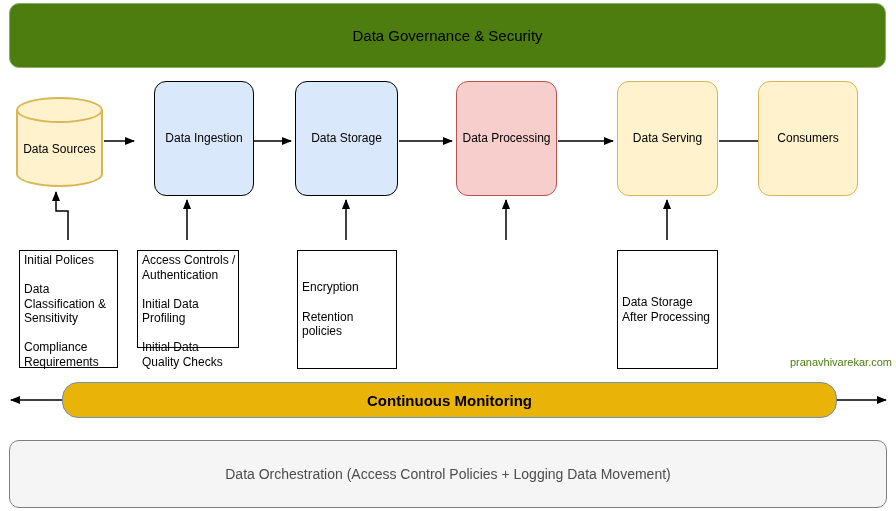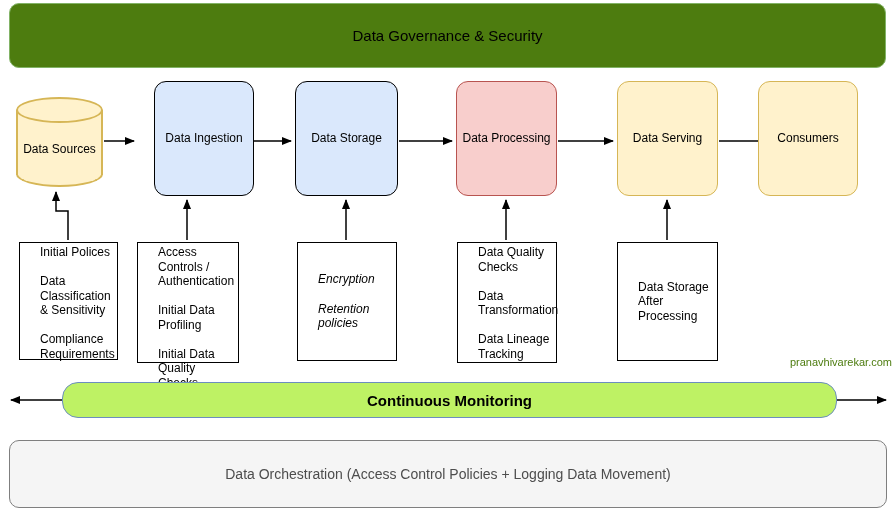--- a/index.html
+++ b/index.html
@@ -7,43 +7,43 @@
     position:relative;width:896px;height:511px;background:#ffffff;
     font-family:"Liberation Sans","DejaVu Sans",sans-serif;color:#000;
     overflow:hidden;
   }
   .stage *{box-sizing:border-box;}
   svg.wires{position:absolute;left:0;top:0;width:896px;height:511px;pointer-events:none;}
 
   
   .banner{position:absolute;display:flex;align-items:center;justify-content:center;text-align:center;}
   .banner-governance{left:9px;top:3px;width:877px;height:65px;background:#4d7c0f;border:1px solid #82b366;border-radius:10px;font-size:15px;}
-  .banner-monitoring{left:62px;top:382px;width:775px;height:36px;background:#bef264;border:1px solid #6c8ebf;border-radius:16px;font-size:15px;font-weight:bold;}
+  .banner-monitoring{left:62px;top:382px;width:775px;height:36px;background:#eab308;border:1px solid #6c8ebf;border-radius:16px;font-size:15px;font-weight:bold;}
   .banner-orchestration{left:9px;top:440px;width:878px;height:68px;background:#f5f5f5;border:1px solid #7f7f7f;border-radius:10px;font-size:14px;color:#4d4d4d;}
 
   
   .node{position:absolute;top:81px;height:115px;display:flex;align-items:center;justify-content:center;text-align:center;border-radius:12px;font-size:12px;line-height:1.2;padding:2px;}
   .node-ingestion{left:138px;width:100px;background:#dae8fc;border:1px solid #000000;margin-left:16px;}
   .node-storage{left:295px;width:103px;background:#dae8fc;border:1px solid #000000;}
   .node-processing{left:456px;width:101px;background:#f8cecc;border:1px solid #b85450;}
   .node-serving{left:617px;width:101px;background:#fff2cc;border:1px solid #d6b656;}
   .node-consumers{left:758px;width:100px;background:#fff2cc;border:1px solid #d6b656;}
 
   
   .cylinder{position:absolute;left:16px;top:97px;width:87px;height:90px;}
   .cyl-top{position:absolute;left:0;right:0;top:0;height:26px;background:#fff2cc;border:2px solid #d6b656;border-radius:50%;z-index:2;}
   .cyl-body{position:absolute;left:0;right:0;top:13px;bottom:0;background:#fff2cc;border:2px solid #d6b656;border-top:none;border-radius:0 0 44px 44px/0 0 13px 13px;z-index:1;}
   .cyl-label{position:absolute;left:0;right:0;top:13px;bottom:0;z-index:3;display:flex;align-items:center;justify-content:center;font-size:12px;text-align:center;}
 
   
-  .detail{position:absolute;top:242px;height:120px;background:#ffffff;border:1px solid #000000;font-size:12px;line-height:1.21;white-space:pre-line;padding:2px 0 2px 20px;overflow:visible;}
+  .detail{position:absolute;top:250px;height:120px;background:#ffffff;border:1px solid #000000;font-size:12px;line-height:1.21;white-space:pre-line;padding:2px 0 2px 4px;overflow:visible;}
   .detail.vcenter{display:flex;align-items:center;}
   .d1{left:19px;width:99px;height:118px;}
-  .d2{left:137px;width:102px;height:121px;}
-  .d3{left:297px;width:100px;height:119px;font-style:italic;}
+  .d2{left:137px;width:102px;height:98px;}
+  .d3{left:297px;width:100px;height:119px;}
   .d4{left:457px;width:100px;height:121px;}
   .d5{left:617px;width:101px;height:119px;}
 
   .watermark{position:absolute;top:356px;right:4px;font-size:11px;color:#4d7c0f;}
 </style>
 </head>
 <body>
 
 <div class="stage">
 
@@ -105,25 +105,20 @@
 
 Compliance Requirements</div>
   <div class="detail d2">Access Controls / Authentication
 
 Initial Data Profiling
 
 Initial Data Quality Checks</div>
   <div class="detail d3 vcenter">Encryption
 
 Retention policies</div>
-  <div class="detail d4">Data Quality Checks
-
-Data Transformation
-
-Data Lineage Tracking</div>
   <div class="detail d5 vcenter">Data Storage After Processing</div>
 
   <div class="watermark">pranavhivarekar.com</div>
 
   <div class="banner banner-monitoring">
     <span>Continuous Monitoring</span>
   </div>
 
   <div class="banner banner-orchestration">
     <span>Data Orchestration (Access Control Policies + Logging Data Movement)</span>

